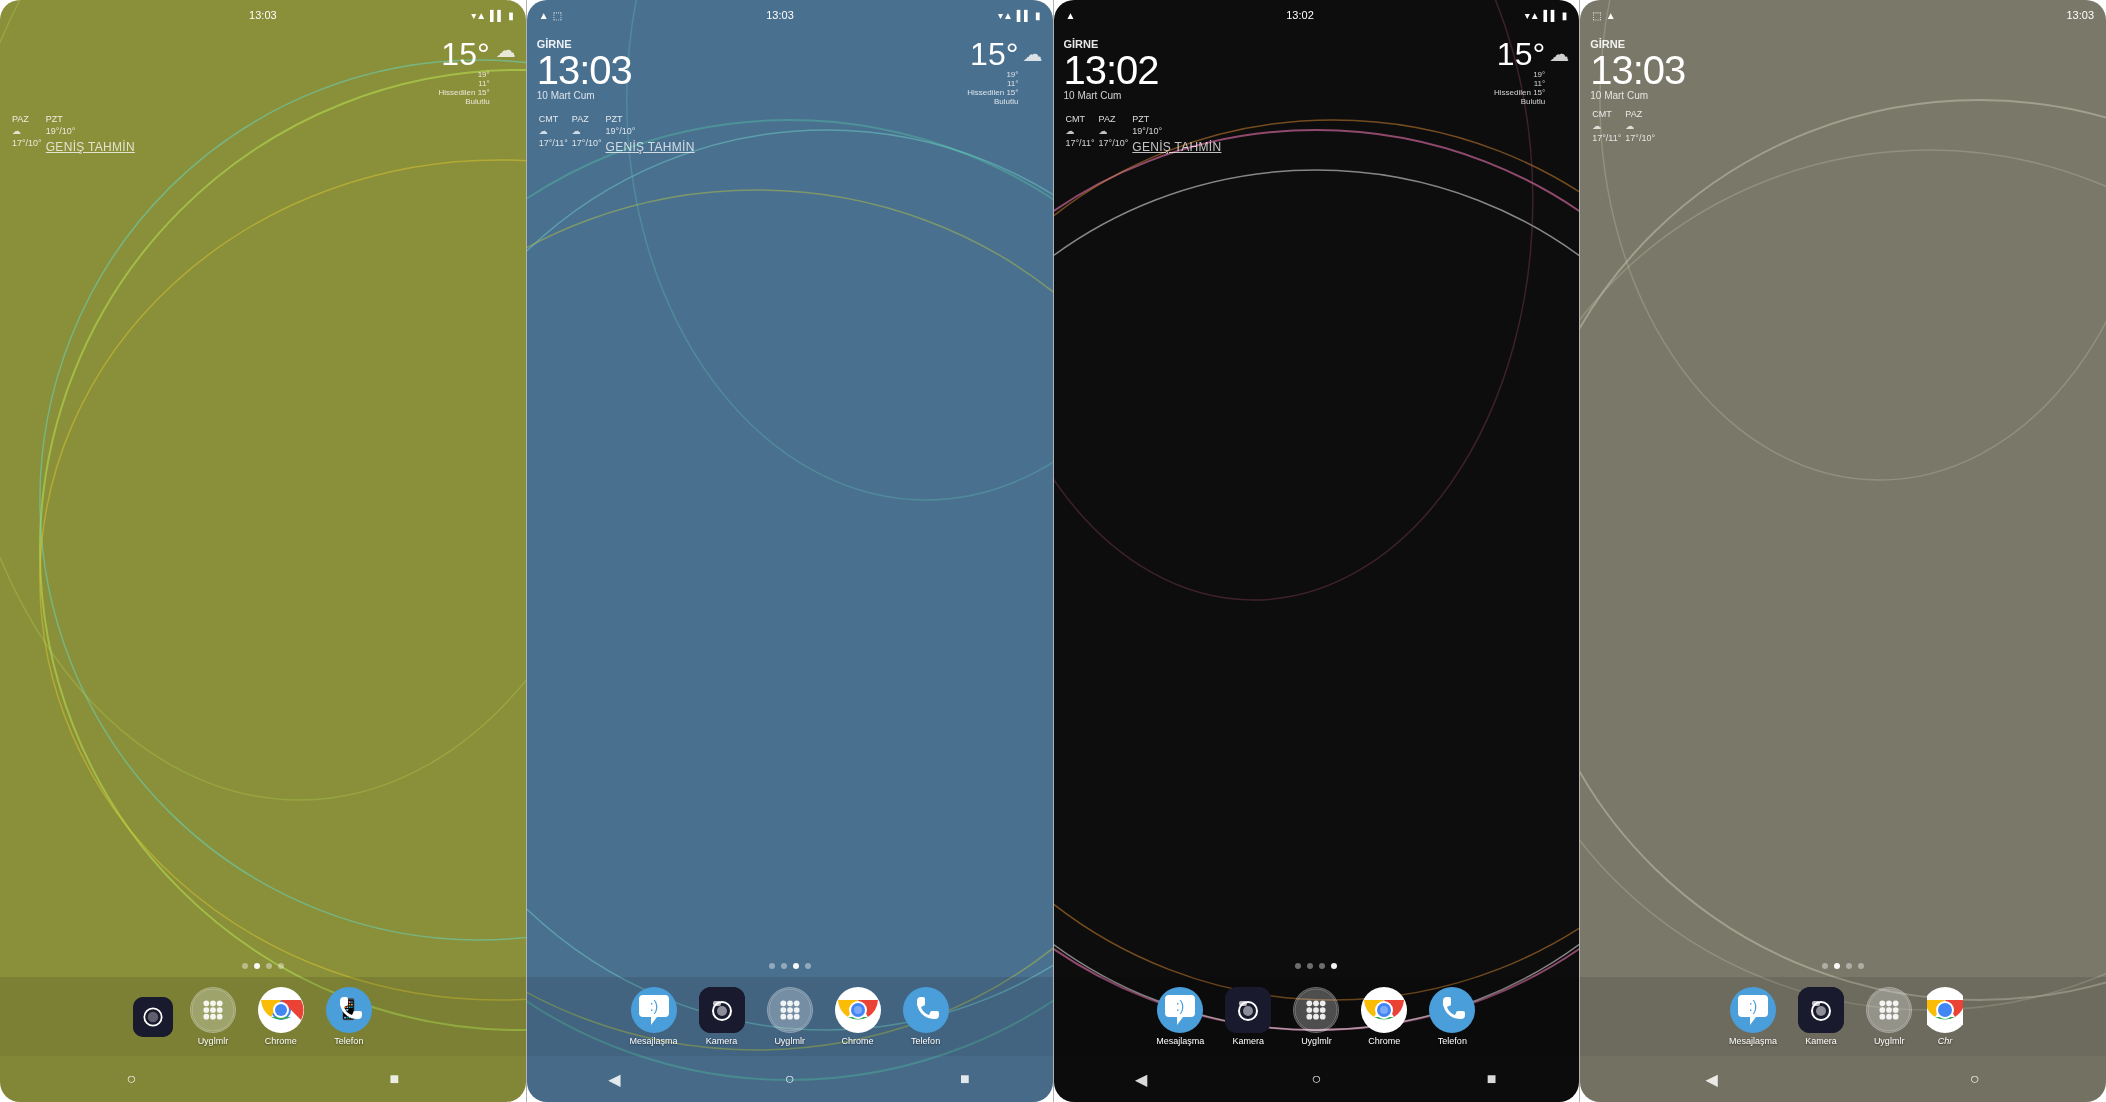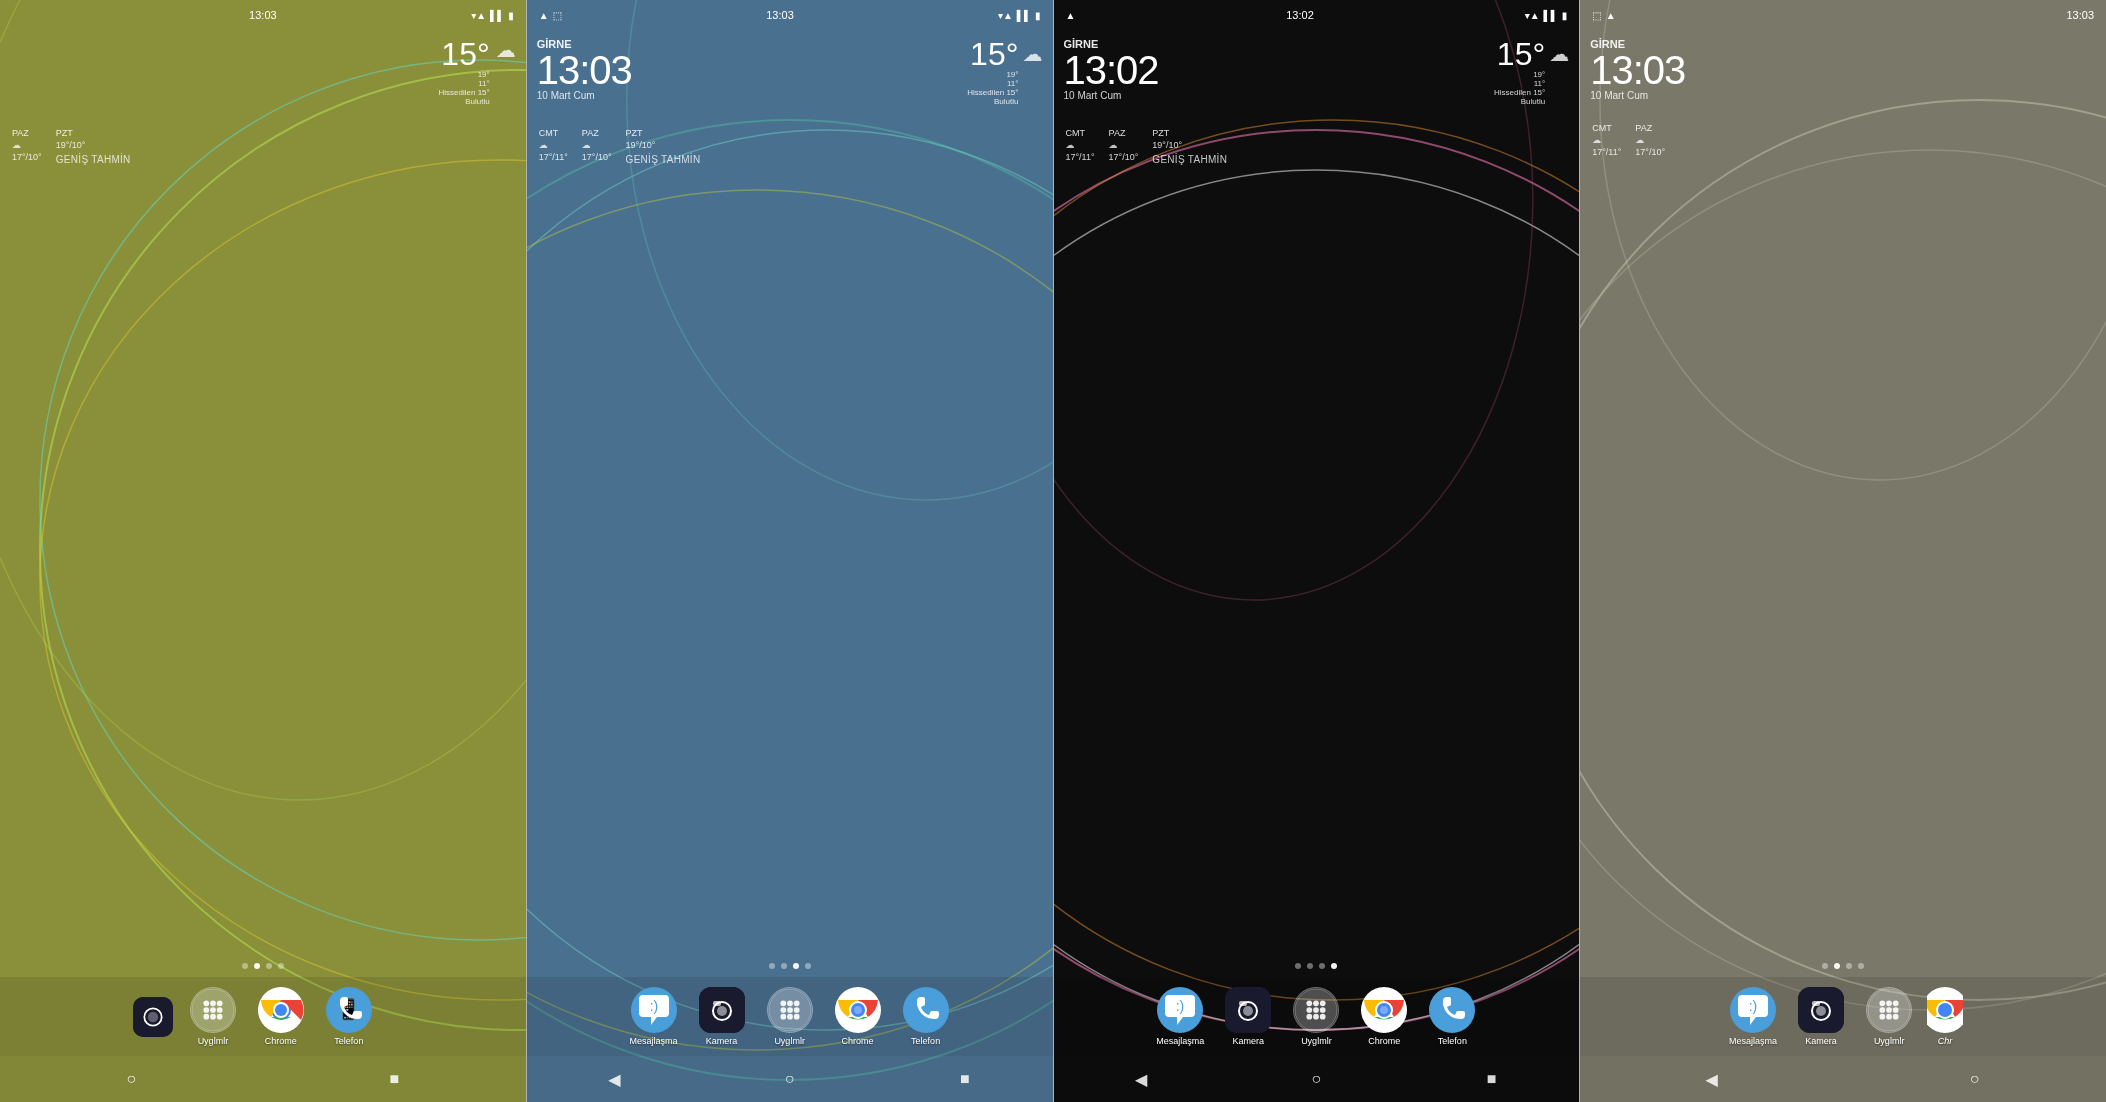--- a/index.html
+++ b/index.html
@@ -12,20 +12,21 @@
       font-family: 'Arial', sans-serif;
     }
 
     .screen {
       flex: 1;
       height: 100%;
       position: relative;
       display: flex;
       flex-direction: column;
       overflow: hidden;
+      border-radius: 20px;
     }
 
     
     .screen-1 { background: #8a8f3a; }
     
     .screen-2 { background: #4a7090; }
     
     .screen-3 { background: #0d0d0d; }
     
     .screen-4 { background: #7a7868; }
@@ -69,22 +70,22 @@
     
     .weather-widget {
       position: relative;
       z-index: 10;
       padding: 8px 10px;
       color: white;
     }
 
     .weather-forecast {
       display: flex;
-      gap: 14px;
-      margin-top: 22px;
+      gap: 4px;
+      margin-top: 8px;
       padding-left: 2px;
     }
 
     .forecast-day {
       display: flex;
       flex-direction: column;
       align-items: flex-start;
       gap: 2px;
     }
 
@@ -98,24 +99,25 @@
       font-size: 9px;
       opacity: 0.75;
     }
 
     .forecast-temp {
       font-size: 9px;
       opacity: 0.8;
     }
 
     .genis-tahmin {
-      font-size: 10px;
+      font-size: 12px;
       opacity: 0.75;
       letter-spacing: 0.3px;
       margin-top: 2px;
+      text-decoration: underline;
     }
 
     
     .spacer { flex: 1; position: relative; z-index: 1; }
 
     
     .page-indicators {
       display: flex;
       justify-content: center;
       gap: 6px;

